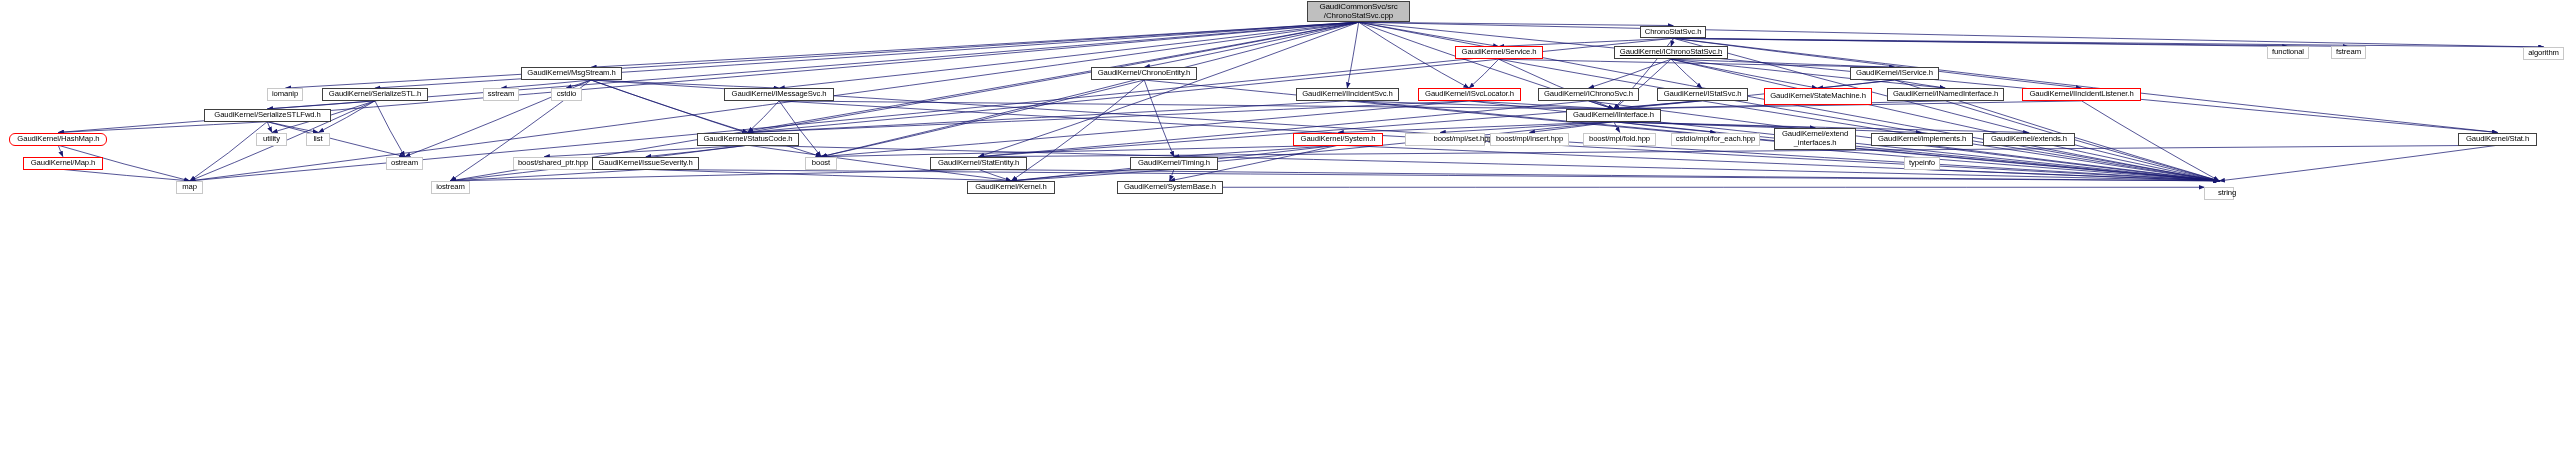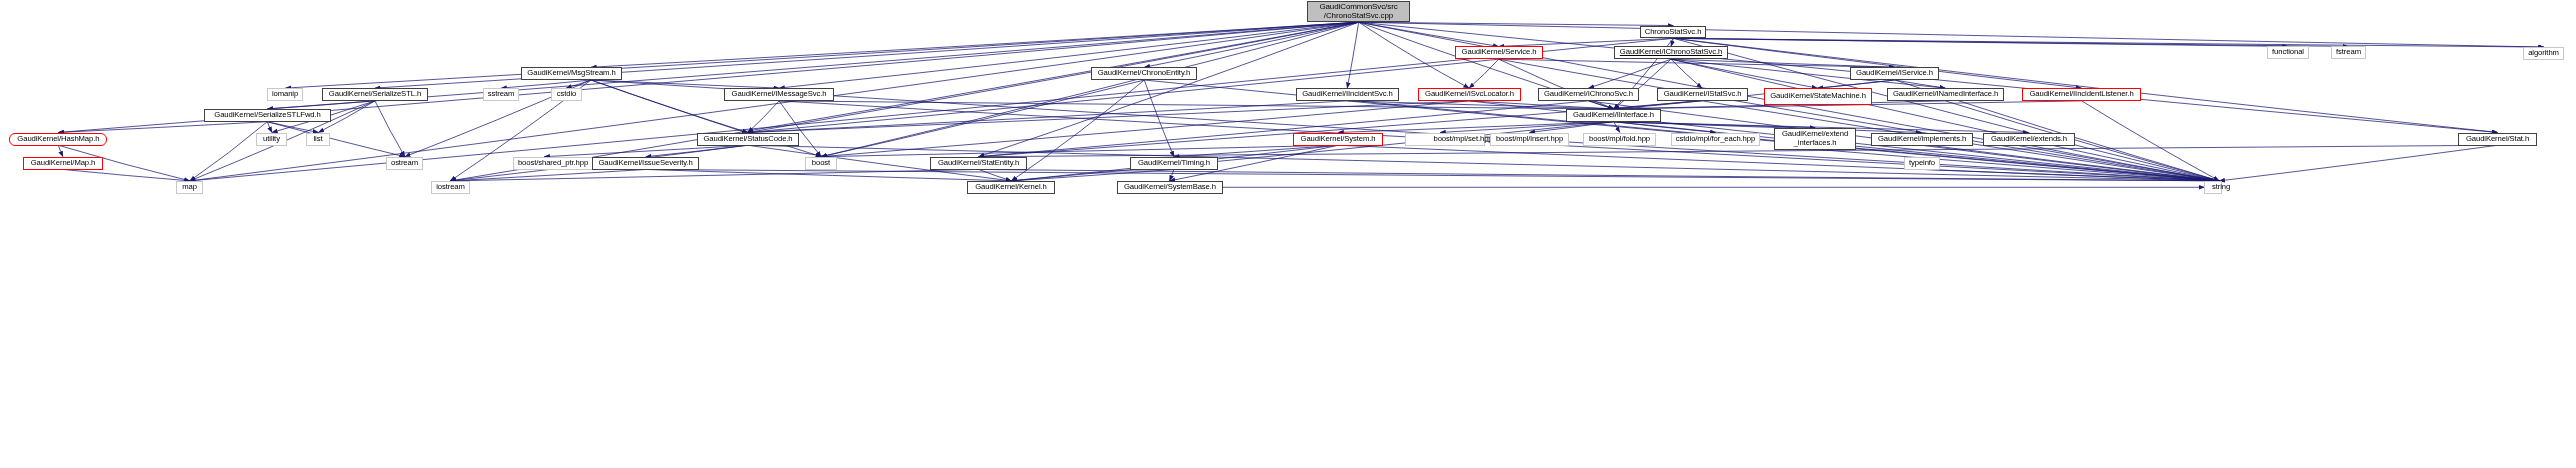--- a/index.html
+++ b/index.html
@@ -240,16 +240,16 @@
       <div class="node sys" style="left: 504px; top: 157px; width: 80px; height: 12.8px; margin-left: 9px;">boost/shared_ptr.hpp</div>
       <div class="node" style="left: 592px; top: 157px; width: 107px; height: 12.8px;">GaudiKernel/IssueSeverity.h</div>
       <div class="node sys" style="left: 805px; top: 157px; width: 32px; height: 12.8px;">boost</div>
       <div class="node" style="left: 930px; top: 157px; width: 97px; height: 12.8px;">GaudiKernel/StatEntity.h</div>
       <div class="node" style="left: 1130px; top: 157px; width: 88px; height: 12.8px;">GaudiKernel/Timing.h</div>
       <div class="node sys" style="left: 1904px; top: 157px; width: 36px; height: 12.8px;">typeinfo</div>
       <div class="node sys" style="left: 176px; top: 181px; width: 27px; height: 12.8px;">map</div>
       <div class="node sys" style="left: 431px; top: 181px; width: 39px; height: 12.8px;">iostream</div>
       <div class="node" style="left: 967px; top: 181px; width: 88px; height: 12.8px;">GaudiKernel/Kernel.h</div>
       <div class="node" style="left: 1117px; top: 181px; width: 106px; height: 12.8px;">GaudiKernel/SystemBase.h</div>
-      <div class="node sys" style="left: 2204px; top: 181px; width: 18px; height: 12.8px; padding-left: 16px;">string</div>
+      <div class="node sys" style="left: 2204px; top: 187px; width: 30px; height: 12.8px; padding-left: 16px;">string</div>
     </div>
 </div>
 
 
 </body></html>

